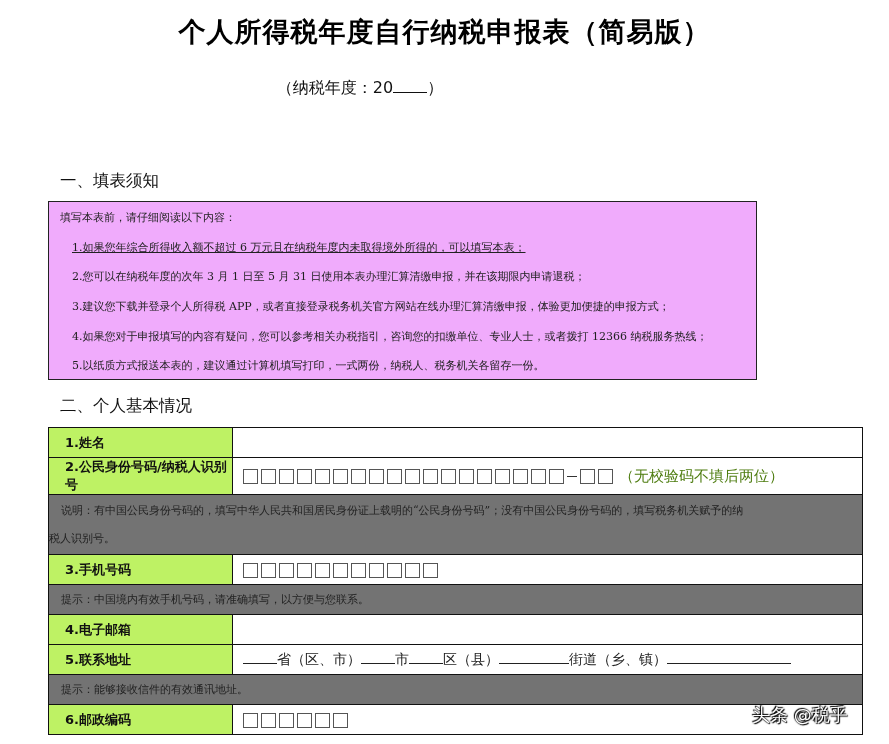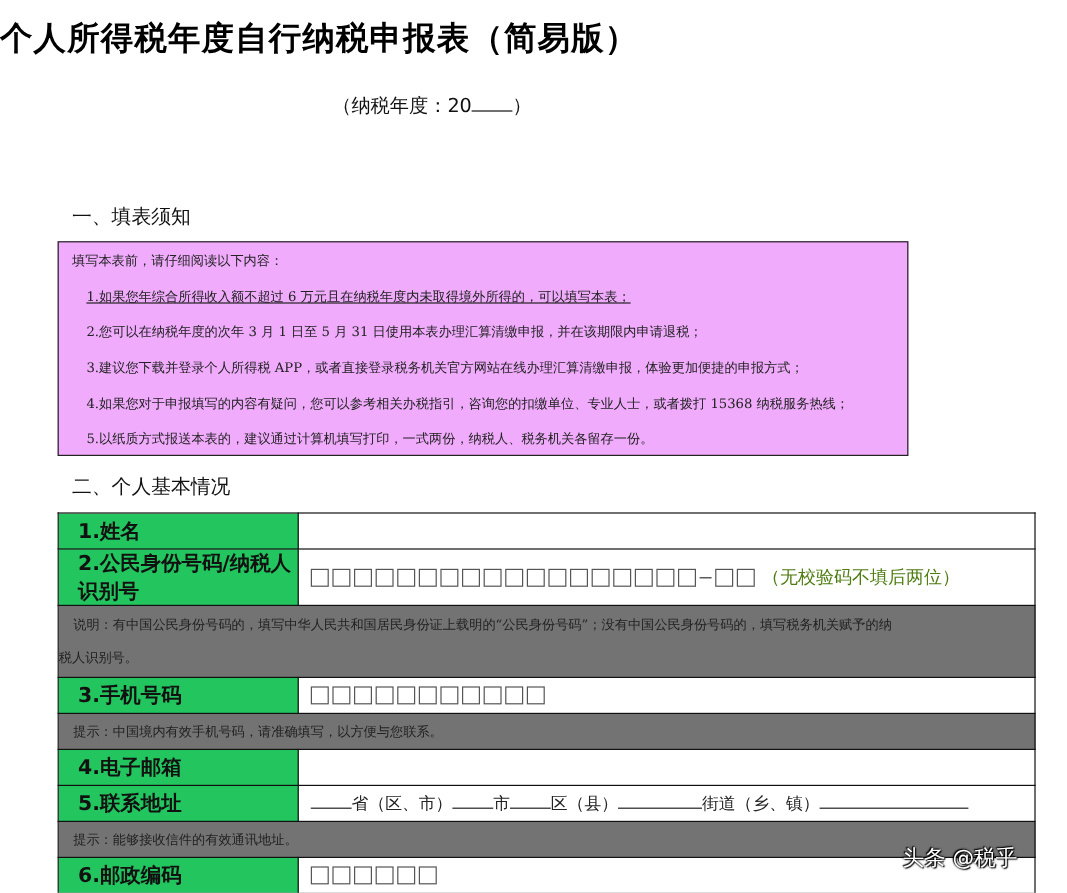--- a/index.html
+++ b/index.html
@@ -1,21 +1,21 @@
 <!DOCTYPE html>
 <html><head>
   <meta charset="utf-8">
   <style>
     html, body { margin: 0; padding: 0; background: #ffffff; }
     body {
       width: 889px; height: 744px; position: relative; overflow: hidden;
       font-family: "DejaVu Serif", "Liberation Serif", serif; color: #1a1a1a;
     }
     .title {
-      position: absolute; left: 0; top: 14px; width: 889px; text-align: left;
+      position: absolute; left: 0; top: 14px; width: 889px; text-align: center;
       font-family: "DejaVu Sans", "Liberation Sans", sans-serif;
       font-weight: bold; font-size: 27px; letter-spacing: 1px; color: #000;
     }
     .subtitle {
       position: absolute; left: 0; top: 78px; width: 720px; text-align: center;
       font-family: "DejaVu Sans", "Liberation Sans", sans-serif;
       font-size: 16px; color: #111;
     }
     .subtitle .blank { display: inline-block; width: 34px; border-bottom: 1px solid #111; height: 14px; vertical-align: baseline; }
     .section-head {
@@ -29,22 +29,22 @@
       font-size: 11px; color: #222;
     }
     .notice .intro { position: absolute; left: 11px; top: 8px; }
     .notice .item { position: absolute; left: 23px; }
     table.form {
       position: absolute; left: 48px; top: 427px; width: 815px;
       border-collapse: collapse; table-layout: fixed;
     }
     table.form td { border: 1.5px solid #111; padding: 0; box-sizing: border-box; }
     td.label {
-      background: #22c55e; width: 200px; height: 30px;
-      font-family: "DejaVu Sans", "Liberation Sans", sans-serif; font-size: 17px;
+      background: #bef264; width: 184px; height: 30px;
+      font-family: "DejaVu Sans", "Liberation Sans", sans-serif; font-size: 13px;
       padding-left: 16px !important; color: #111; font-weight: bold;
     }
     td.value { background: #fff; height: 30px; padding-left: 10px !important; font-size: 14px; }
     td.hint {
       background: #737373; font-size: 11px; color: #222; padding-left: 12px !important;
       height: 30px;
     }
     td.hint.tall { height: 60px; line-height: 28px; padding-left: 0 !important; }
     td.hint.tall .l1 { padding-left: 12px; }
     .boxes { display: inline-flex; gap: 3px; vertical-align: middle; }
@@ -67,21 +67,21 @@
   <span>（纳税年度：20</span><span class="blank"></span><span>）</span>
 </div>
 
 <div class="section-head" style="top:170px;">一、填表须知</div>
 
 <div class="notice">
   <div class="intro">填写本表前，请仔细阅读以下内容：</div>
   <div class="item" style="top:38px;text-decoration:underline;">1.如果您年综合所得收入额不超过 6 万元且在纳税年度内未取得境外所得的，可以填写本表；</div>
   <div class="item" style="top:67px;">2.您可以在纳税年度的次年 3 月 1 日至 5 月 31 日使用本表办理汇算清缴申报，并在该期限内申请退税；</div>
   <div class="item" style="top:97px;text-align:right;">3.建议您下载并登录个人所得税 APP，或者直接登录税务机关官方网站在线办理汇算清缴申报，体验更加便捷的申报方式；</div>
-  <div class="item" style="top:127px;">4.如果您对于申报填写的内容有疑问，您可以参考相关办税指引，咨询您的扣缴单位、专业人士，或者拨打 15368 纳税服务热线；</div>
+  <div class="item" style="top:127px;">4.如果您对于申报填写的内容有疑问，您可以参考相关办税指引，咨询您的扣缴单位、专业人士，或者拨打 12366 纳税服务热线；</div>
   <div class="item" style="top:156px;text-align:center;">5.以纸质方式报送本表的，建议通过计算机填写打印，一式两份，纳税人、税务机关各留存一份。</div>
 </div>
 
 <div class="section-head" style="top:395px;">二、个人基本情况</div>
 
 <table class="form">
   <tbody>
       <tr>
     <td class="label">1.姓名</td>
     <td class="value"></td>

